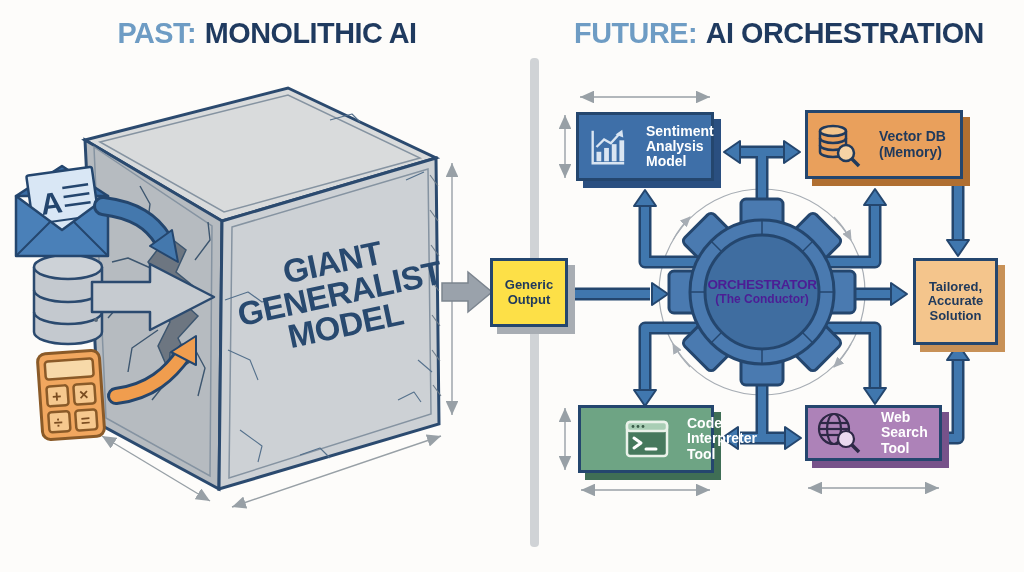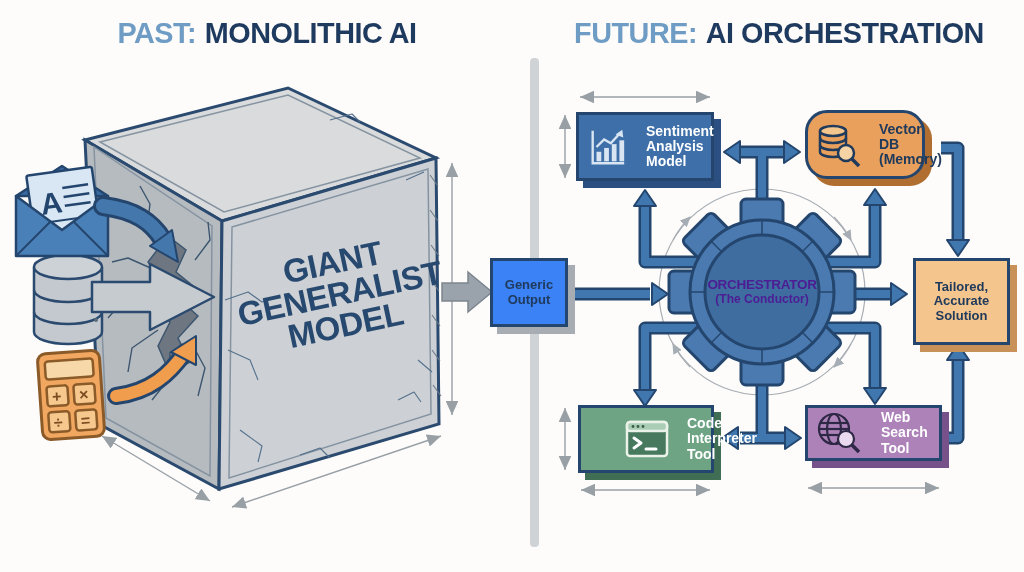--- a/index.html
+++ b/index.html
@@ -15,30 +15,30 @@
   #title-right{left:534px;width:490px;}
   .t-prefix{color:#6e9cc4;margin-right:9px;}
   .t-main{color:#1f3a5f;}
   
   #divider{left:530px;top:58px;width:9px;height:489px;background:#d0d3d6;border-radius:4px;}
   
   #cube-label{left:236px;top:246px;width:206px;transform:rotate(-12deg);
     text-align:center;color:#28496f;font-size:33px;font-weight:800;line-height:0.97;
     letter-spacing:-0.5px;}
   
-  #generic-output{left:490px;top:258px;width:78px;height:69px;background:#3b82f6;
+  #generic-output{left:490px;top:258px;width:78px;height:69px;background:#fde047;
     border:3px solid #24466e;box-shadow:7px 7px 0 #a8adb3;box-sizing:border-box;
     display:flex;align-items:center;justify-content:center;text-align:center;
     color:#203a5c;font-size:13px;font-weight:800;line-height:1.15;}
   
   .node{border:3px solid #24466e;box-sizing:border-box;display:flex;align-items:center;
     gap:18px;padding:4px 7px;font-size:14px;font-weight:700;line-height:1.08;}
   #node-sentiment{left:576px;top:112px;width:138px;height:69px;}
-  #node-vectordb{left:805px;top:110px;width:120px;height:69px;border-radius:22px;}
-  #node-tailored{left:913px;top:258px;width:97px;height:87px;justify-content:center;
+  #node-vectordb{left:805px;top:110px;width:158px;height:69px;}
+  #node-tailored{left:913px;top:258px;width:85px;height:87px;justify-content:center;
     text-align:center;font-size:13px;}
   #node-code{left:578px;top:405px;width:136px;height:68px;}
   #node-web{left:805px;top:405px;width:137px;height:56px;}
   .node .icn{flex:0 0 auto;display:flex;}
   
   #orch-label{left:697px;top:277px;width:130px;text-align:center;color:#4c1d95;}
   #orch-label .l1{font-size:13.5px;font-weight:800;letter-spacing:-0.3px;}
   #orch-label .l2{font-size:12px;font-weight:700;}
   svg{display:block;}
   #art{left:0;top:0;}

